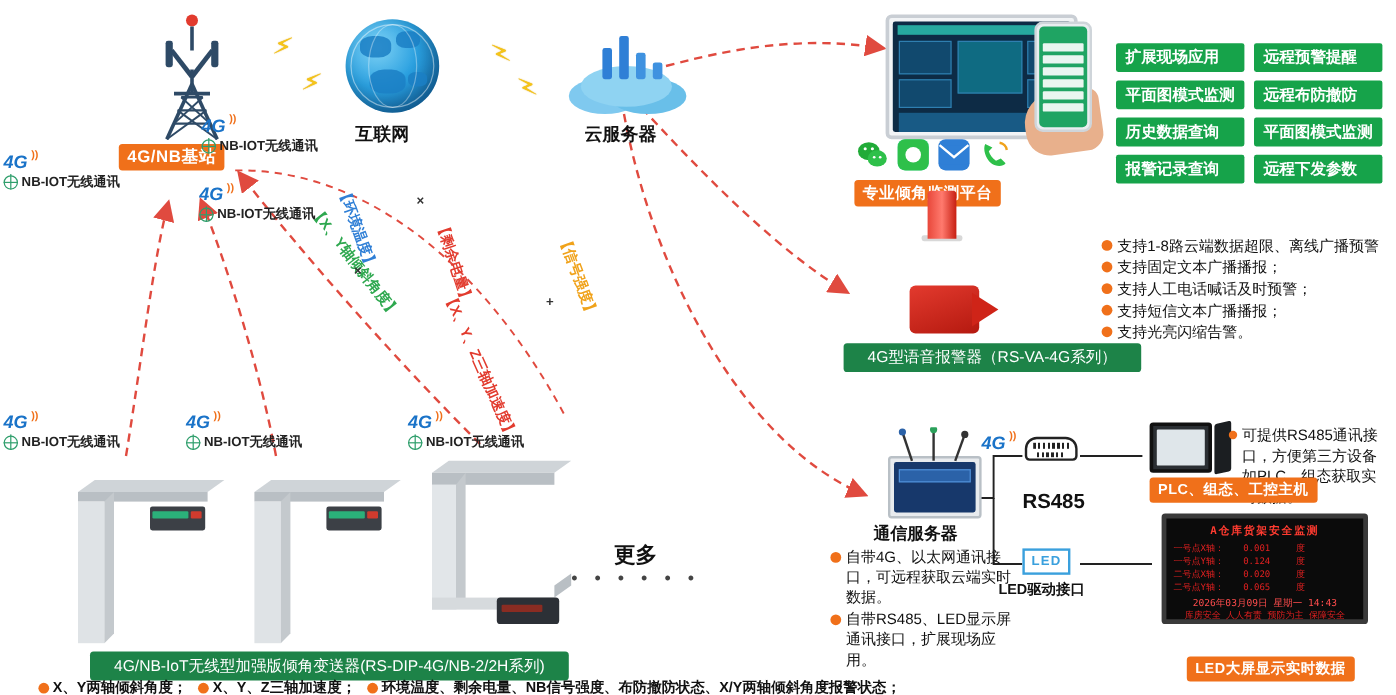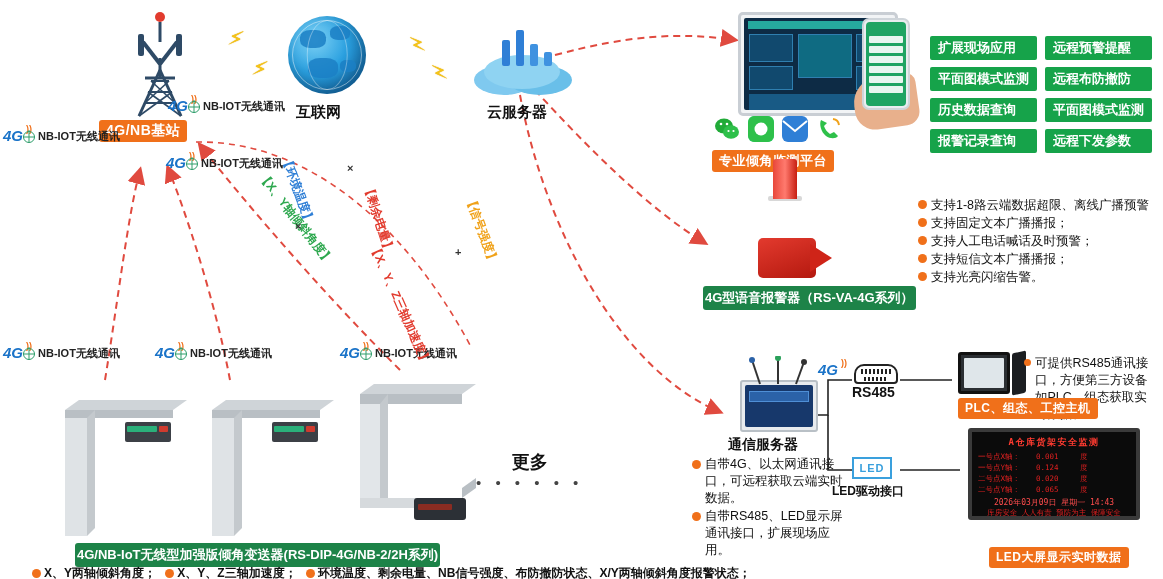--- a/index.html
+++ b/index.html
@@ -18,28 +18,28 @@
     background: #f0701a; color: #fff; font-weight: bold;
     padding: 2px 7px; border-radius: 3px; white-space: nowrap;
     font-size: 13px; letter-spacing: .5px;
   }
   .chip-green {
     background: #16a34a; color: #fff; font-weight: bold;
     padding: 3px 8px; border-radius: 2px; white-space: nowrap;
     font-size: 13px;
   }
   .chip-green-dark {
-    background: #1d8348; color: #fff; font-weight: bold;
-    padding: 3px 2px; border-radius: 3px; white-space: nowrap;
+    background: #1d8348; color: #fff; font-weight: normal;
+    padding: 3px 20px; border-radius: 3px; white-space: nowrap;
     font-size: 13px;
   }
   .label-bold { font-weight: bold; font-size: 15px; color: #111; white-space: nowrap; }
 
   
-  .nbiot { display: flex; align-items: flex-start; }
+  .nbiot { display: flex; flex-direction: column; align-items: flex-start; }
   .nbiot .g4 {
     font-weight: bold; font-size: 15px; font-style: italic;
     color: #1a73c8; line-height: 1; position: relative;
   }
   .nbiot .g4 .wave {
     position: absolute; top: -3px; right: -9px;
     color: #f0701a; font-size: 9px; font-style: normal;
   }
   .nbiot .row { display: flex; align-items: center; gap: 3px; margin-top: 1px; }
   .nbiot .globe {
@@ -546,21 +546,21 @@
         <span>自带RS485、LED显示屏通讯接口，扩展现场应用。</span>
       </div>
   </div>
 
   <div class="abs" style="left:854px;top:364px;">
     <div class="rs485-conn">
         <div class="pins"></div>
         <div class="pins2"></div>
       </div>
   </div>
-  <div class="abs label-bold" style="left:852px;top:384px;font-size:14px;">RS485</div>
+  <div class="abs label-bold" style="left:852px;top:408px;font-size:17px;">RS485</div>
 
   <div class="abs" style="left:852px;top:457px;">
     <div class="led-icon">LED</div>
   </div>
   <div class="abs label-bold" style="left:832px;top:483px;font-size:12px;">LED驱动接口</div>
 
   <div class="abs" style="left:958px;top:352px;display:flex;align-items:flex-start;gap:2px;">
     <div class="ipc">
         <div class="s"></div>
       </div>

